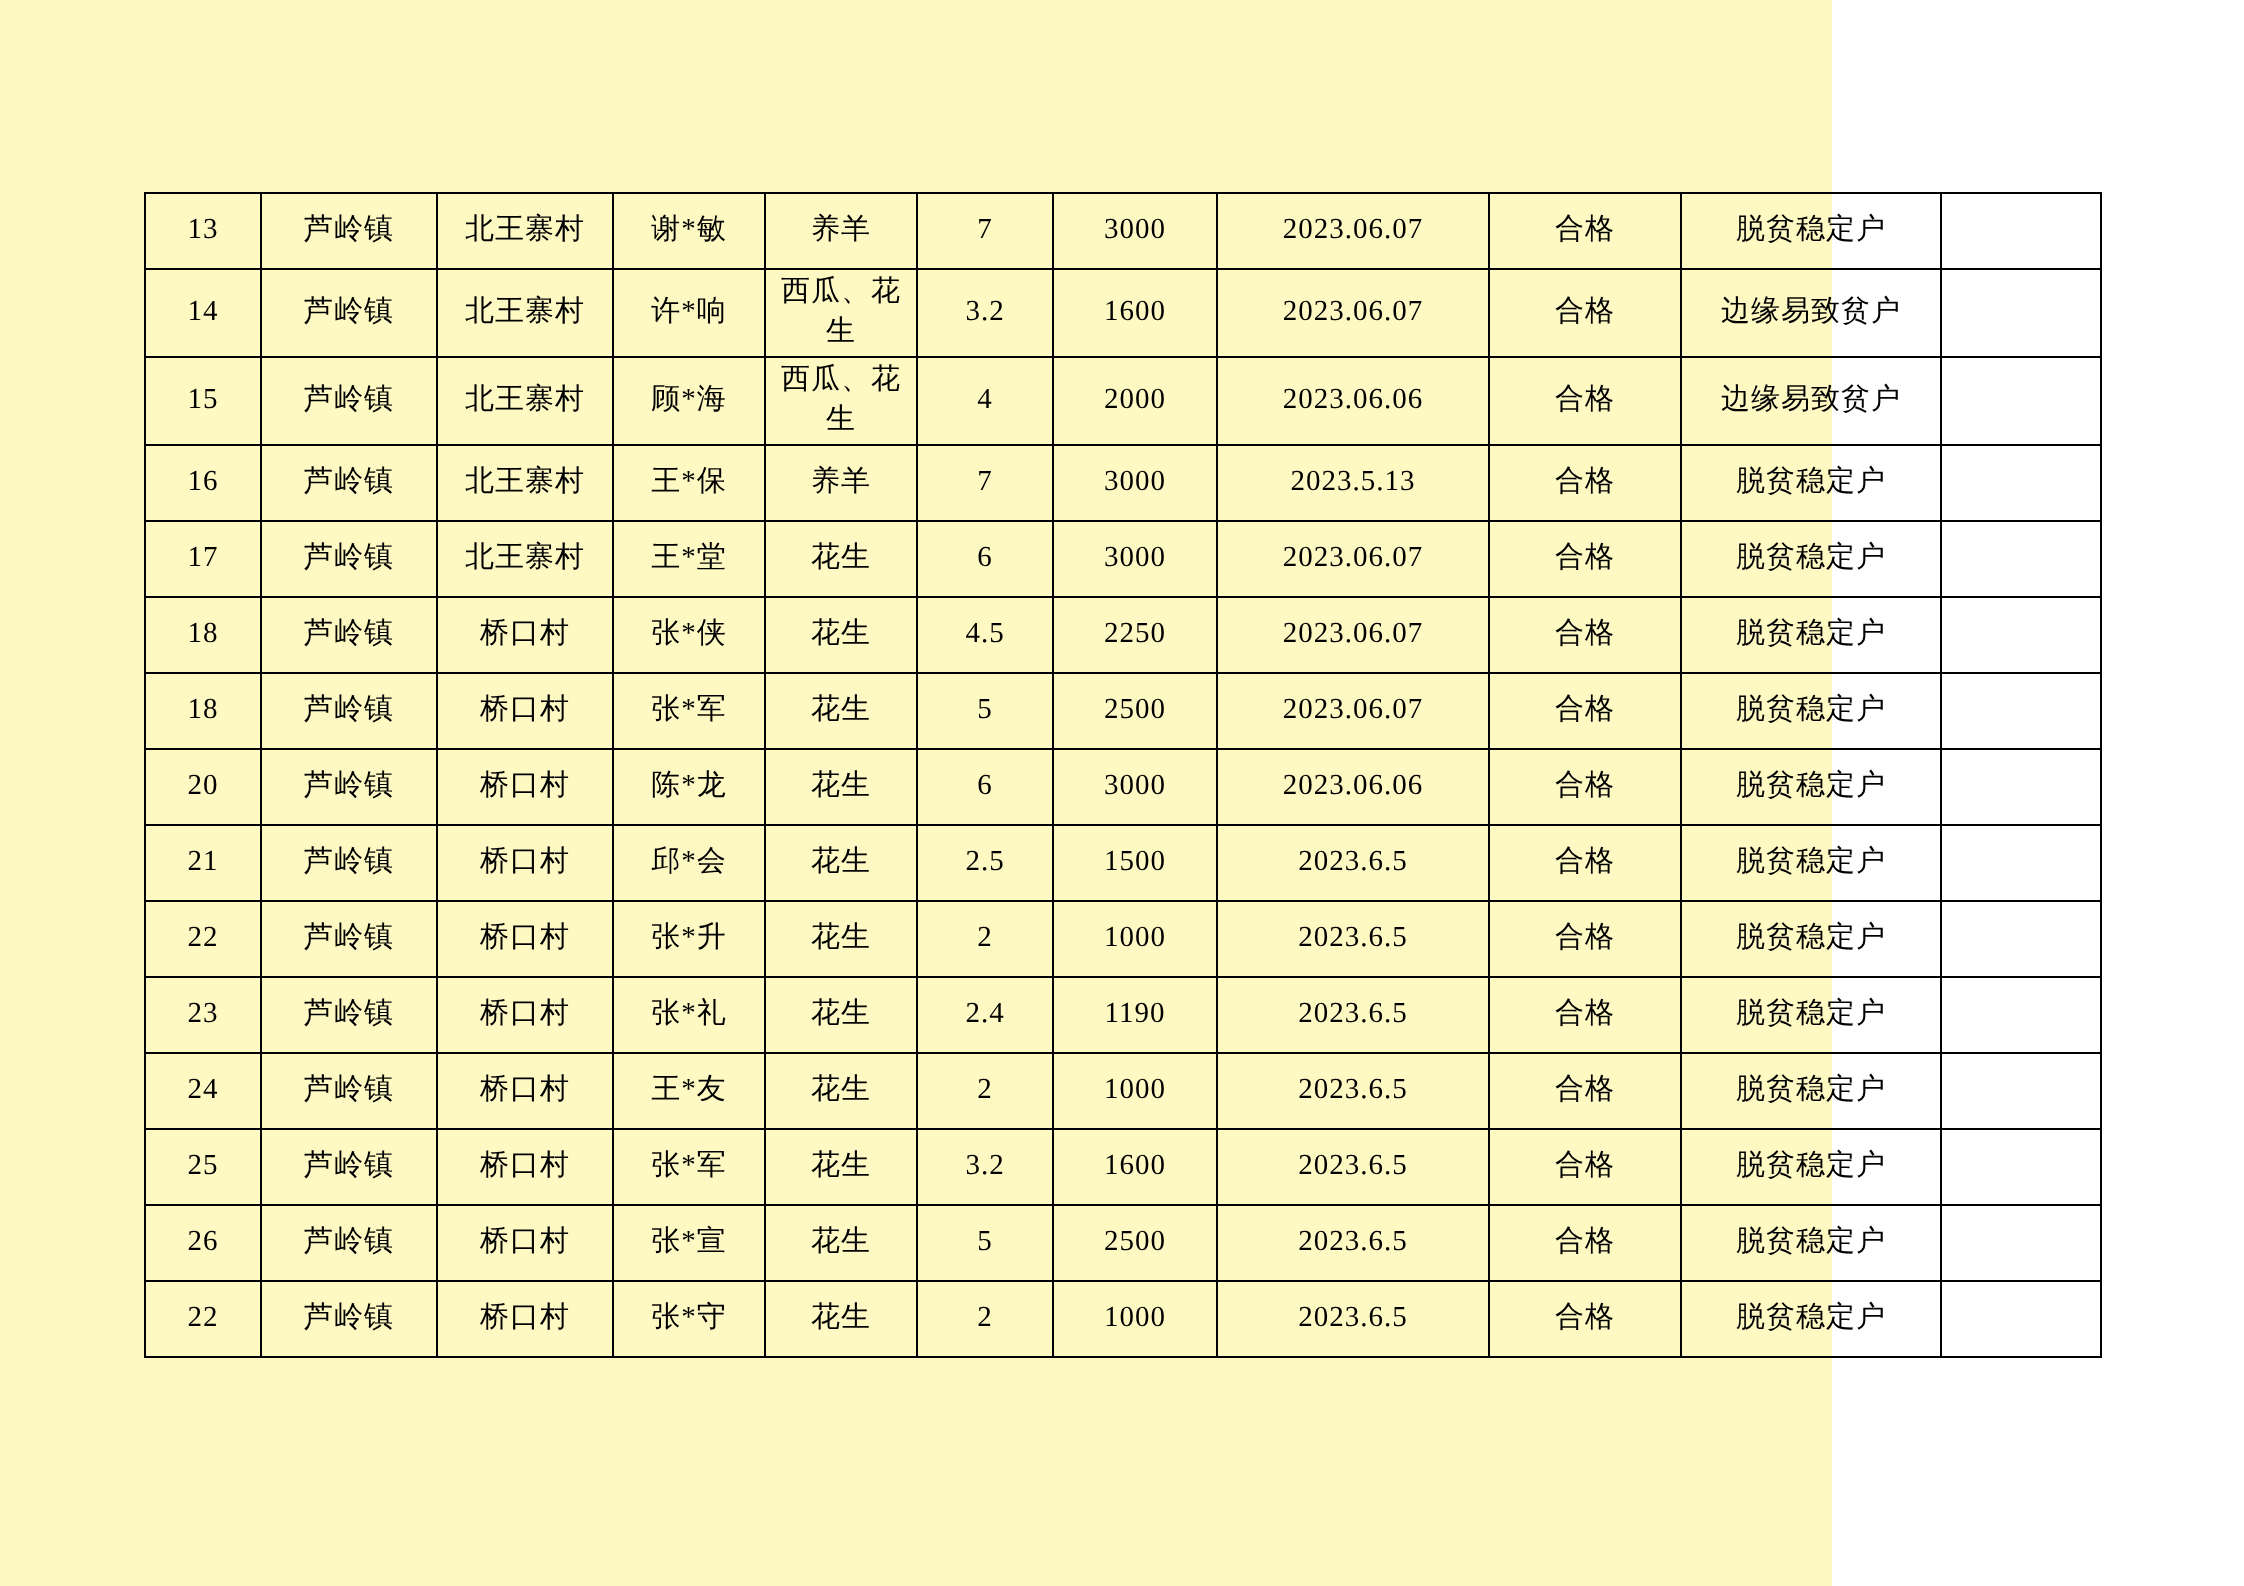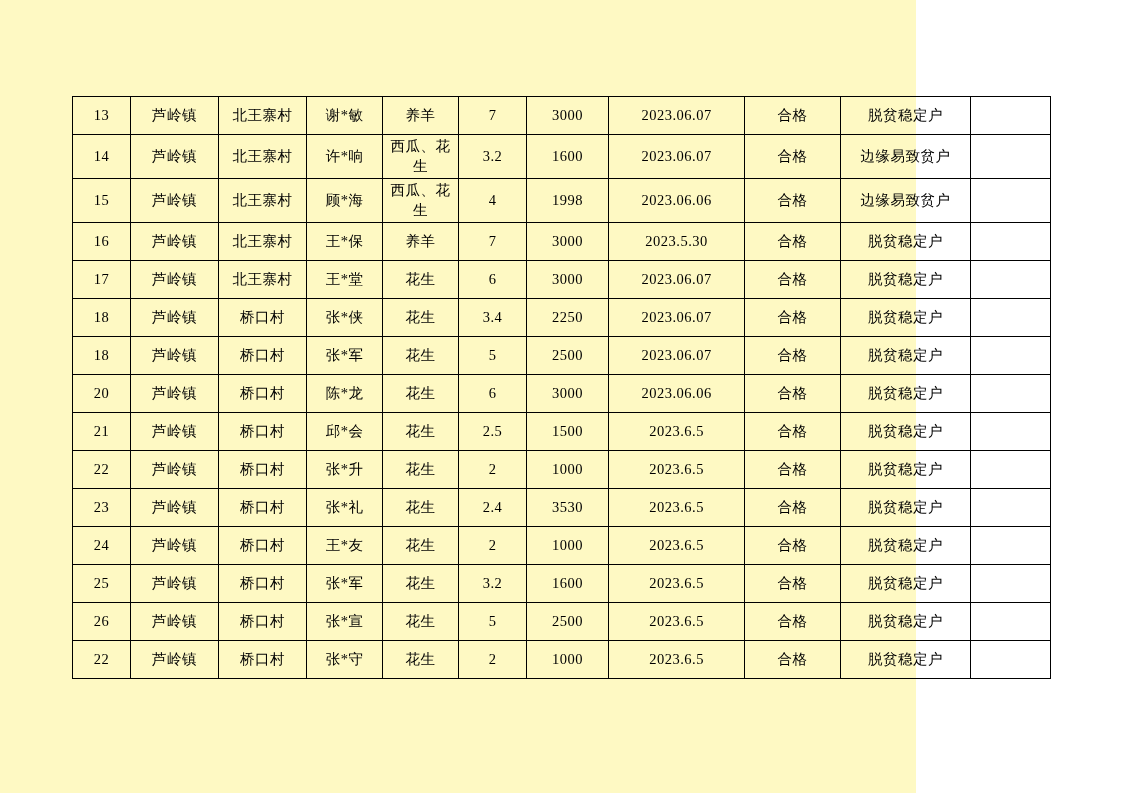--- a/index.html
+++ b/index.html
@@ -170,21 +170,21 @@
             <td class="txt">
               <span class="cell-inner">顾*海</span>
             </td>
             <td class="txt wrap2">
               <span class="cell-inner">西瓜、花生</span>
             </td>
             <td class="area">
               <span class="cell-inner">4</span>
             </td>
             <td class="amt">
-              <span class="cell-inner">1998</span>
+              <span class="cell-inner">2000</span>
             </td>
             <td class="date">
               <span class="cell-inner">2023.06.06</span>
             </td>
             <td class="txt">
               <span class="cell-inner">合格</span>
             </td>
             <td class="txt">
               <span class="cell-inner">边缘易致贫户</span>
             </td>
@@ -208,21 +208,21 @@
             <td class="txt">
               <span class="cell-inner">养羊</span>
             </td>
             <td class="area">
               <span class="cell-inner">7</span>
             </td>
             <td class="amt">
               <span class="cell-inner">3000</span>
             </td>
             <td class="date">
-              <span class="cell-inner">2023.5.30</span>
+              <span class="cell-inner">2023.5.13</span>
             </td>
             <td class="txt">
               <span class="cell-inner">合格</span>
             </td>
             <td class="txt">
               <span class="cell-inner">脱贫稳定户</span>
             </td>
             <td class="txt">
               <span class="cell-inner"></span>
             </td>
@@ -272,21 +272,21 @@
             <td class="txt">
               <span class="cell-inner">桥口村</span>
             </td>
             <td class="txt">
               <span class="cell-inner">张*侠</span>
             </td>
             <td class="txt">
               <span class="cell-inner">花生</span>
             </td>
             <td class="area">
-              <span class="cell-inner">3.4</span>
+              <span class="cell-inner">4.5</span>
             </td>
             <td class="amt">
               <span class="cell-inner">2250</span>
             </td>
             <td class="date">
               <span class="cell-inner">2023.06.07</span>
             </td>
             <td class="txt">
               <span class="cell-inner">合格</span>
             </td>
@@ -450,21 +450,21 @@
             <td class="txt">
               <span class="cell-inner">张*礼</span>
             </td>
             <td class="txt">
               <span class="cell-inner">花生</span>
             </td>
             <td class="area">
               <span class="cell-inner">2.4</span>
             </td>
             <td class="amt">
-              <span class="cell-inner">3530</span>
+              <span class="cell-inner">1190</span>
             </td>
             <td class="date">
               <span class="cell-inner">2023.6.5</span>
             </td>
             <td class="txt">
               <span class="cell-inner">合格</span>
             </td>
             <td class="txt">
               <span class="cell-inner">脱贫稳定户</span>
             </td>

